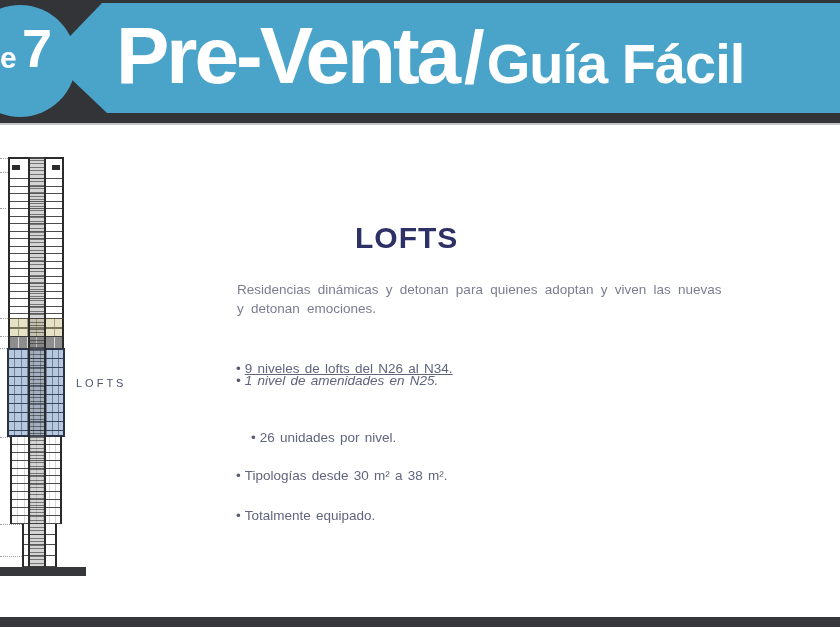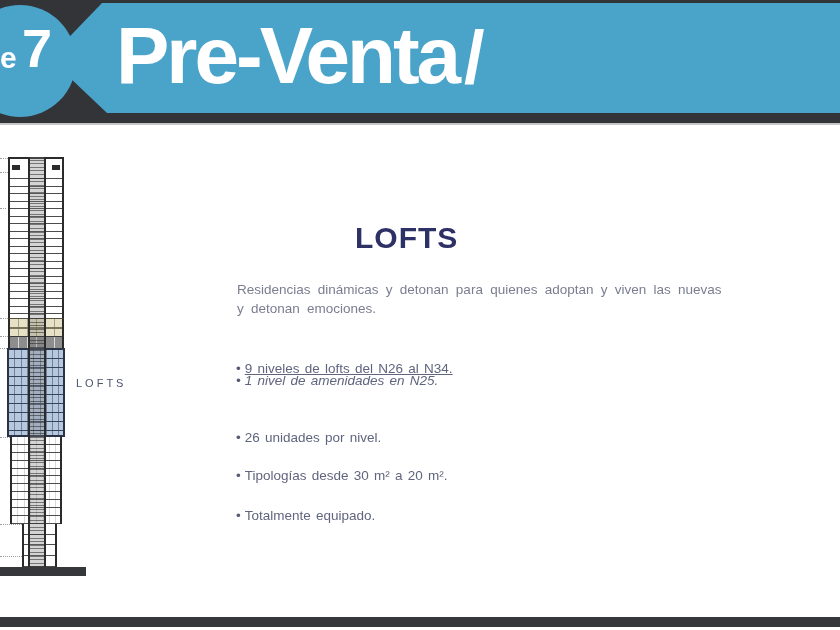--- a/index.html
+++ b/index.html
@@ -93,34 +93,35 @@
   .intro{
     position:absolute;left:237px;top:280px;width:603px;overflow:hidden;
     color:var(--body-text,#7a7d90);font-size:13.5px;line-height:19.3px;word-spacing:3.5px;
   }
   .intro div{white-space:nowrap;}
   .bullet-row{
     position:absolute;left:236px;white-space:nowrap;overflow:hidden;max-width:604px;
     color:#60657e;font-size:13.5px;line-height:15px;word-spacing:1.5px;
   }
   .bullet-dot{display:inline-block;margin-right:4px;color:#565b73;}
-  .b1{top:361px;text-decoration:underline;} .b2{top:373px;font-style:italic;} .b3{top:430px;} .b4{top:468px;} .b5{top:508px;}
+  .b1{top:361px;text-decoration:underline;} .b2{top:373px;font-style:italic;} .b3{top:430px;margin-left:15px;} .b4{top:468px;} .b5{top:508px;}
 </style>
 </head>
 <body>
 
 <div class="header">
   <div class="banner"></div>
   <div class="logo-circle">
     <span class="logo-e">e</span>
     <span class="logo-7">7</span>
   </div>
   <div class="banner-title">
     <span class="t-main">Pre-Venta</span>
     <span class="t-sep">/</span>
+    <span class="t-sub">Guía Fácil</span>
   </div>
 </div>
 <div class="header-border"></div>
 
 <div>
   <div class="band band-upper"></div>
   <div class="notch l"></div>
   <div class="notch r"></div>
   <div class="band band-beige"></div>
   <div class="band band-gray"></div>
@@ -151,20 +152,20 @@
   <div class="bullet-row b1">
     <span class="bullet-dot">•</span><span>9 niveles de lofts del N26 al N34.</span>
   </div>
   <div class="bullet-row b2">
     <span class="bullet-dot">•</span><span>1 nivel de amenidades en N25.</span>
   </div>
   <div class="bullet-row b3">
     <span class="bullet-dot">•</span><span>26 unidades por nivel.</span>
   </div>
   <div class="bullet-row b4">
-    <span class="bullet-dot">•</span><span>Tipologías desde 30 m² a 20 m².</span>
+    <span class="bullet-dot">•</span><span>Tipologías desde 30 m² a 38 m².</span>
   </div>
   <div class="bullet-row b5">
     <span class="bullet-dot">•</span><span>Totalmente equipado.</span>
   </div>
 </div>
 
 <div class="footer-bar"></div>
 
 </body></html>

